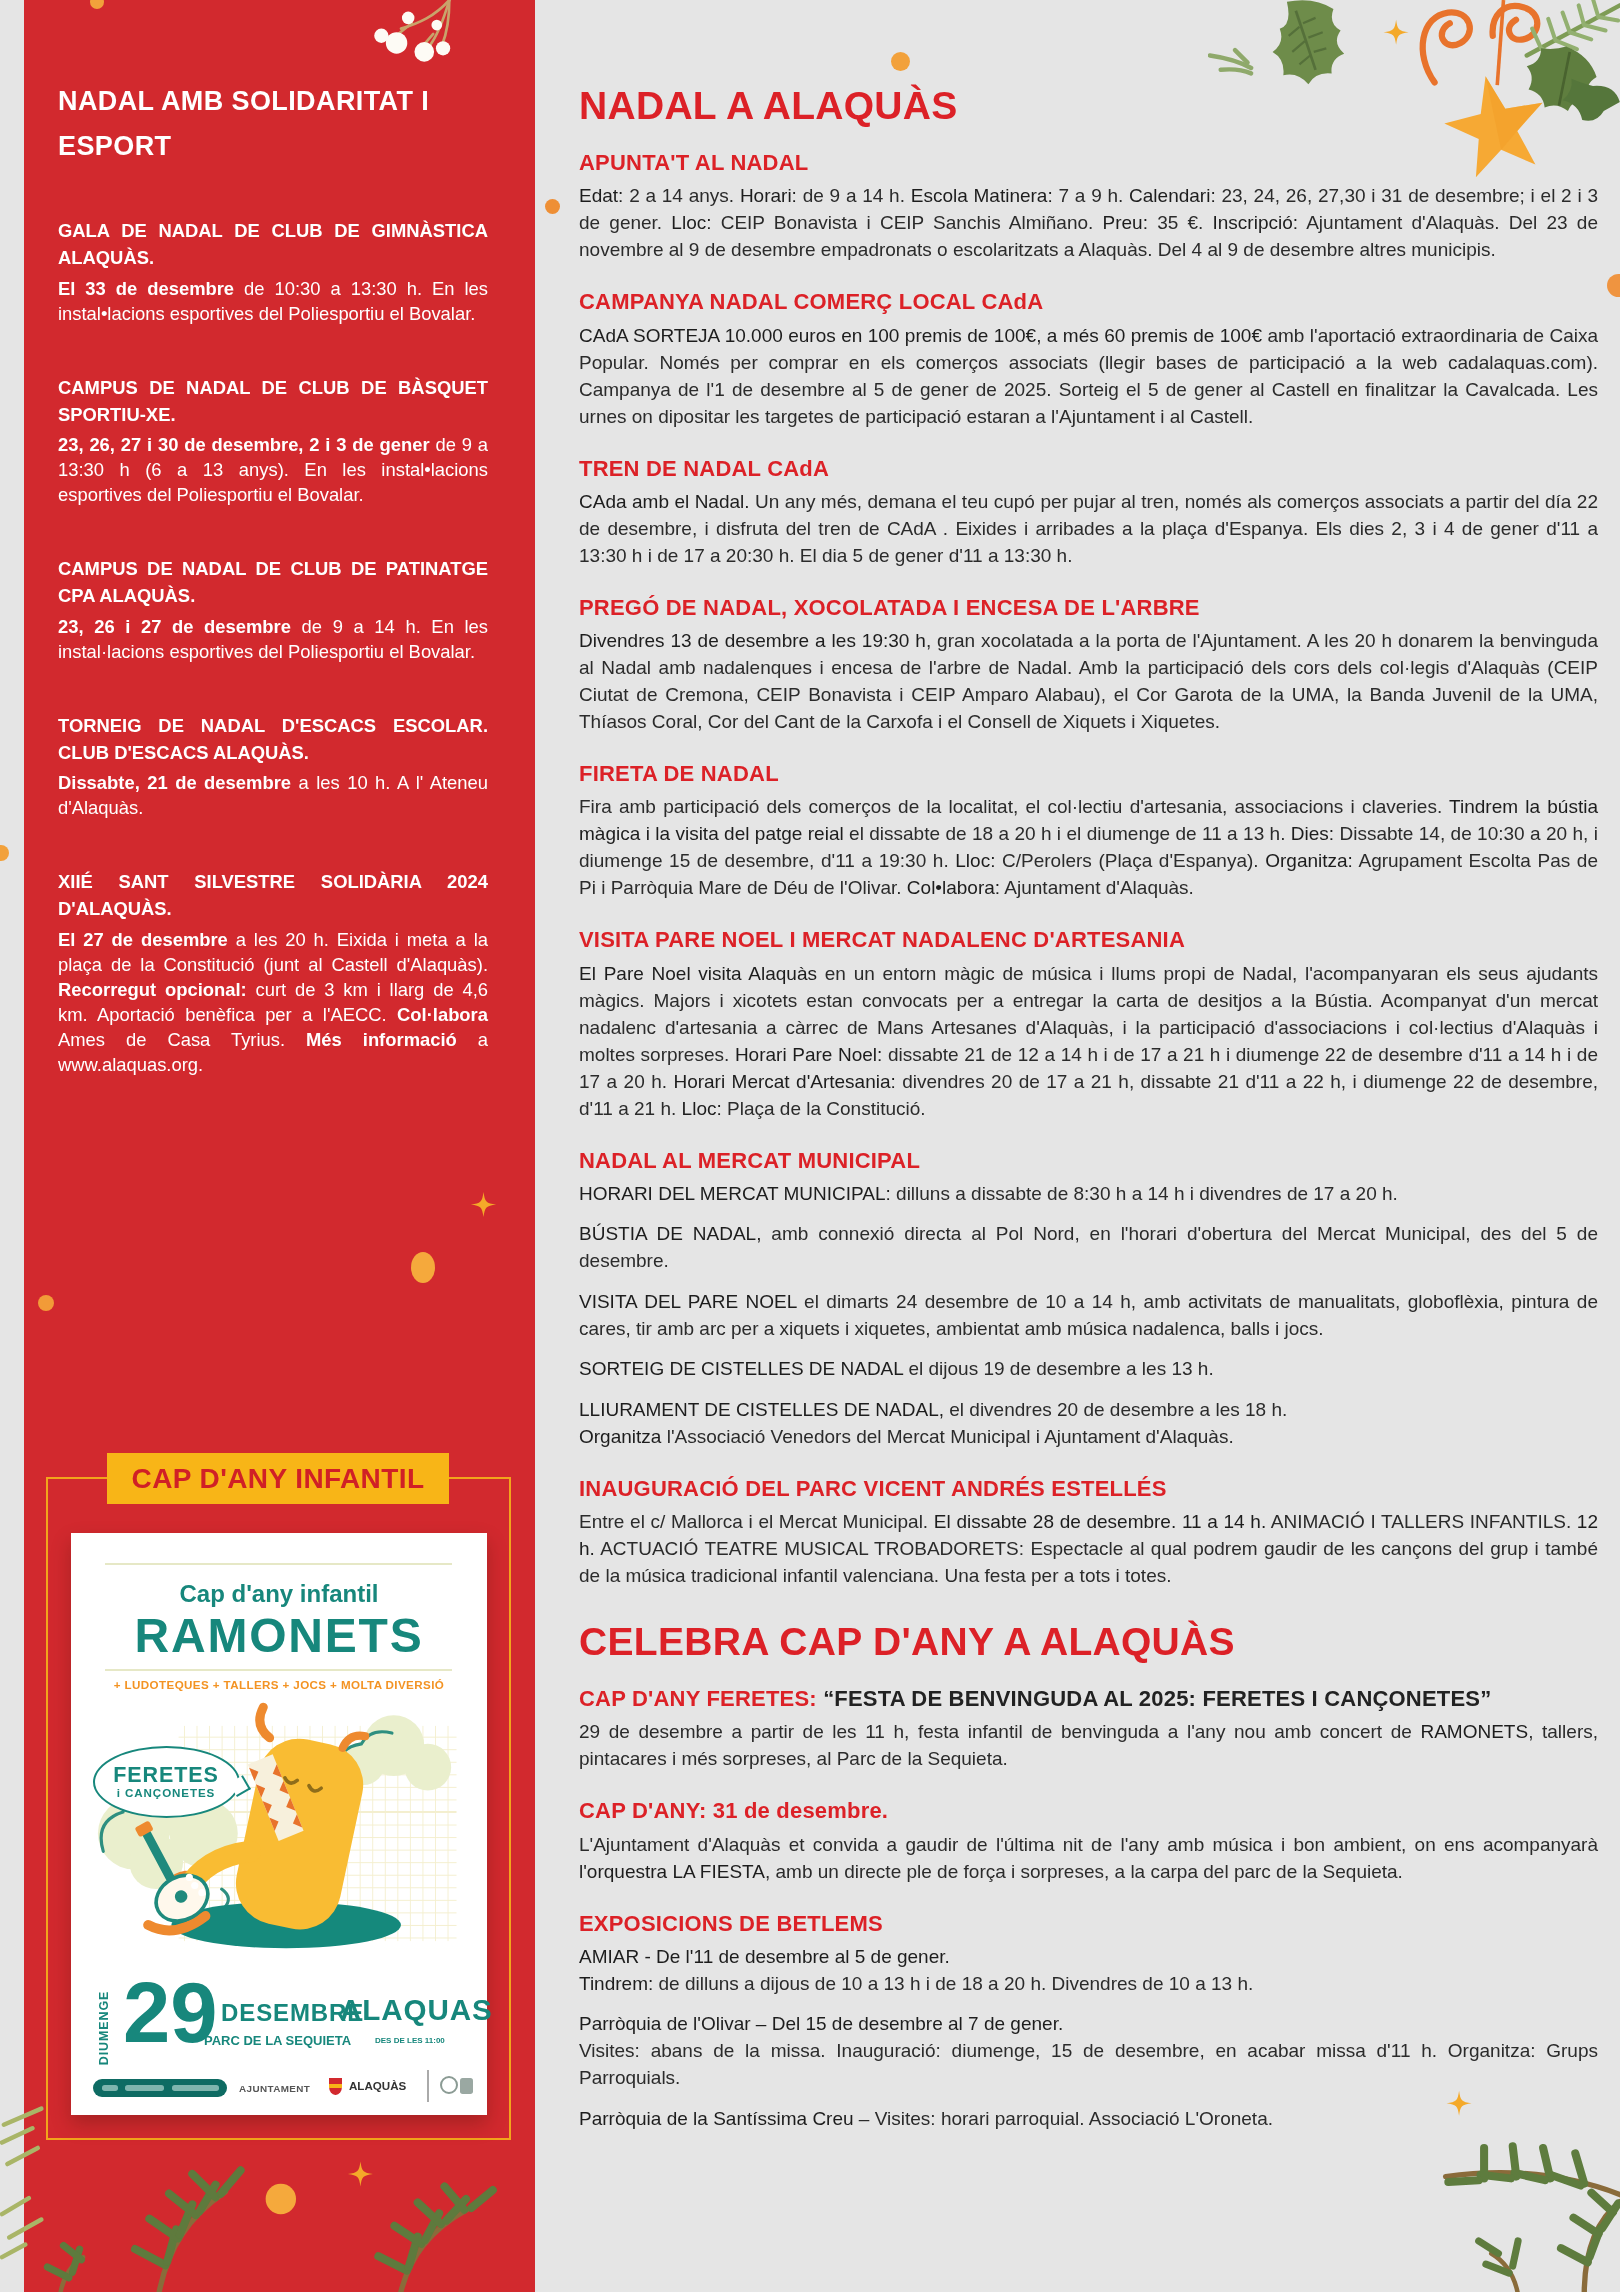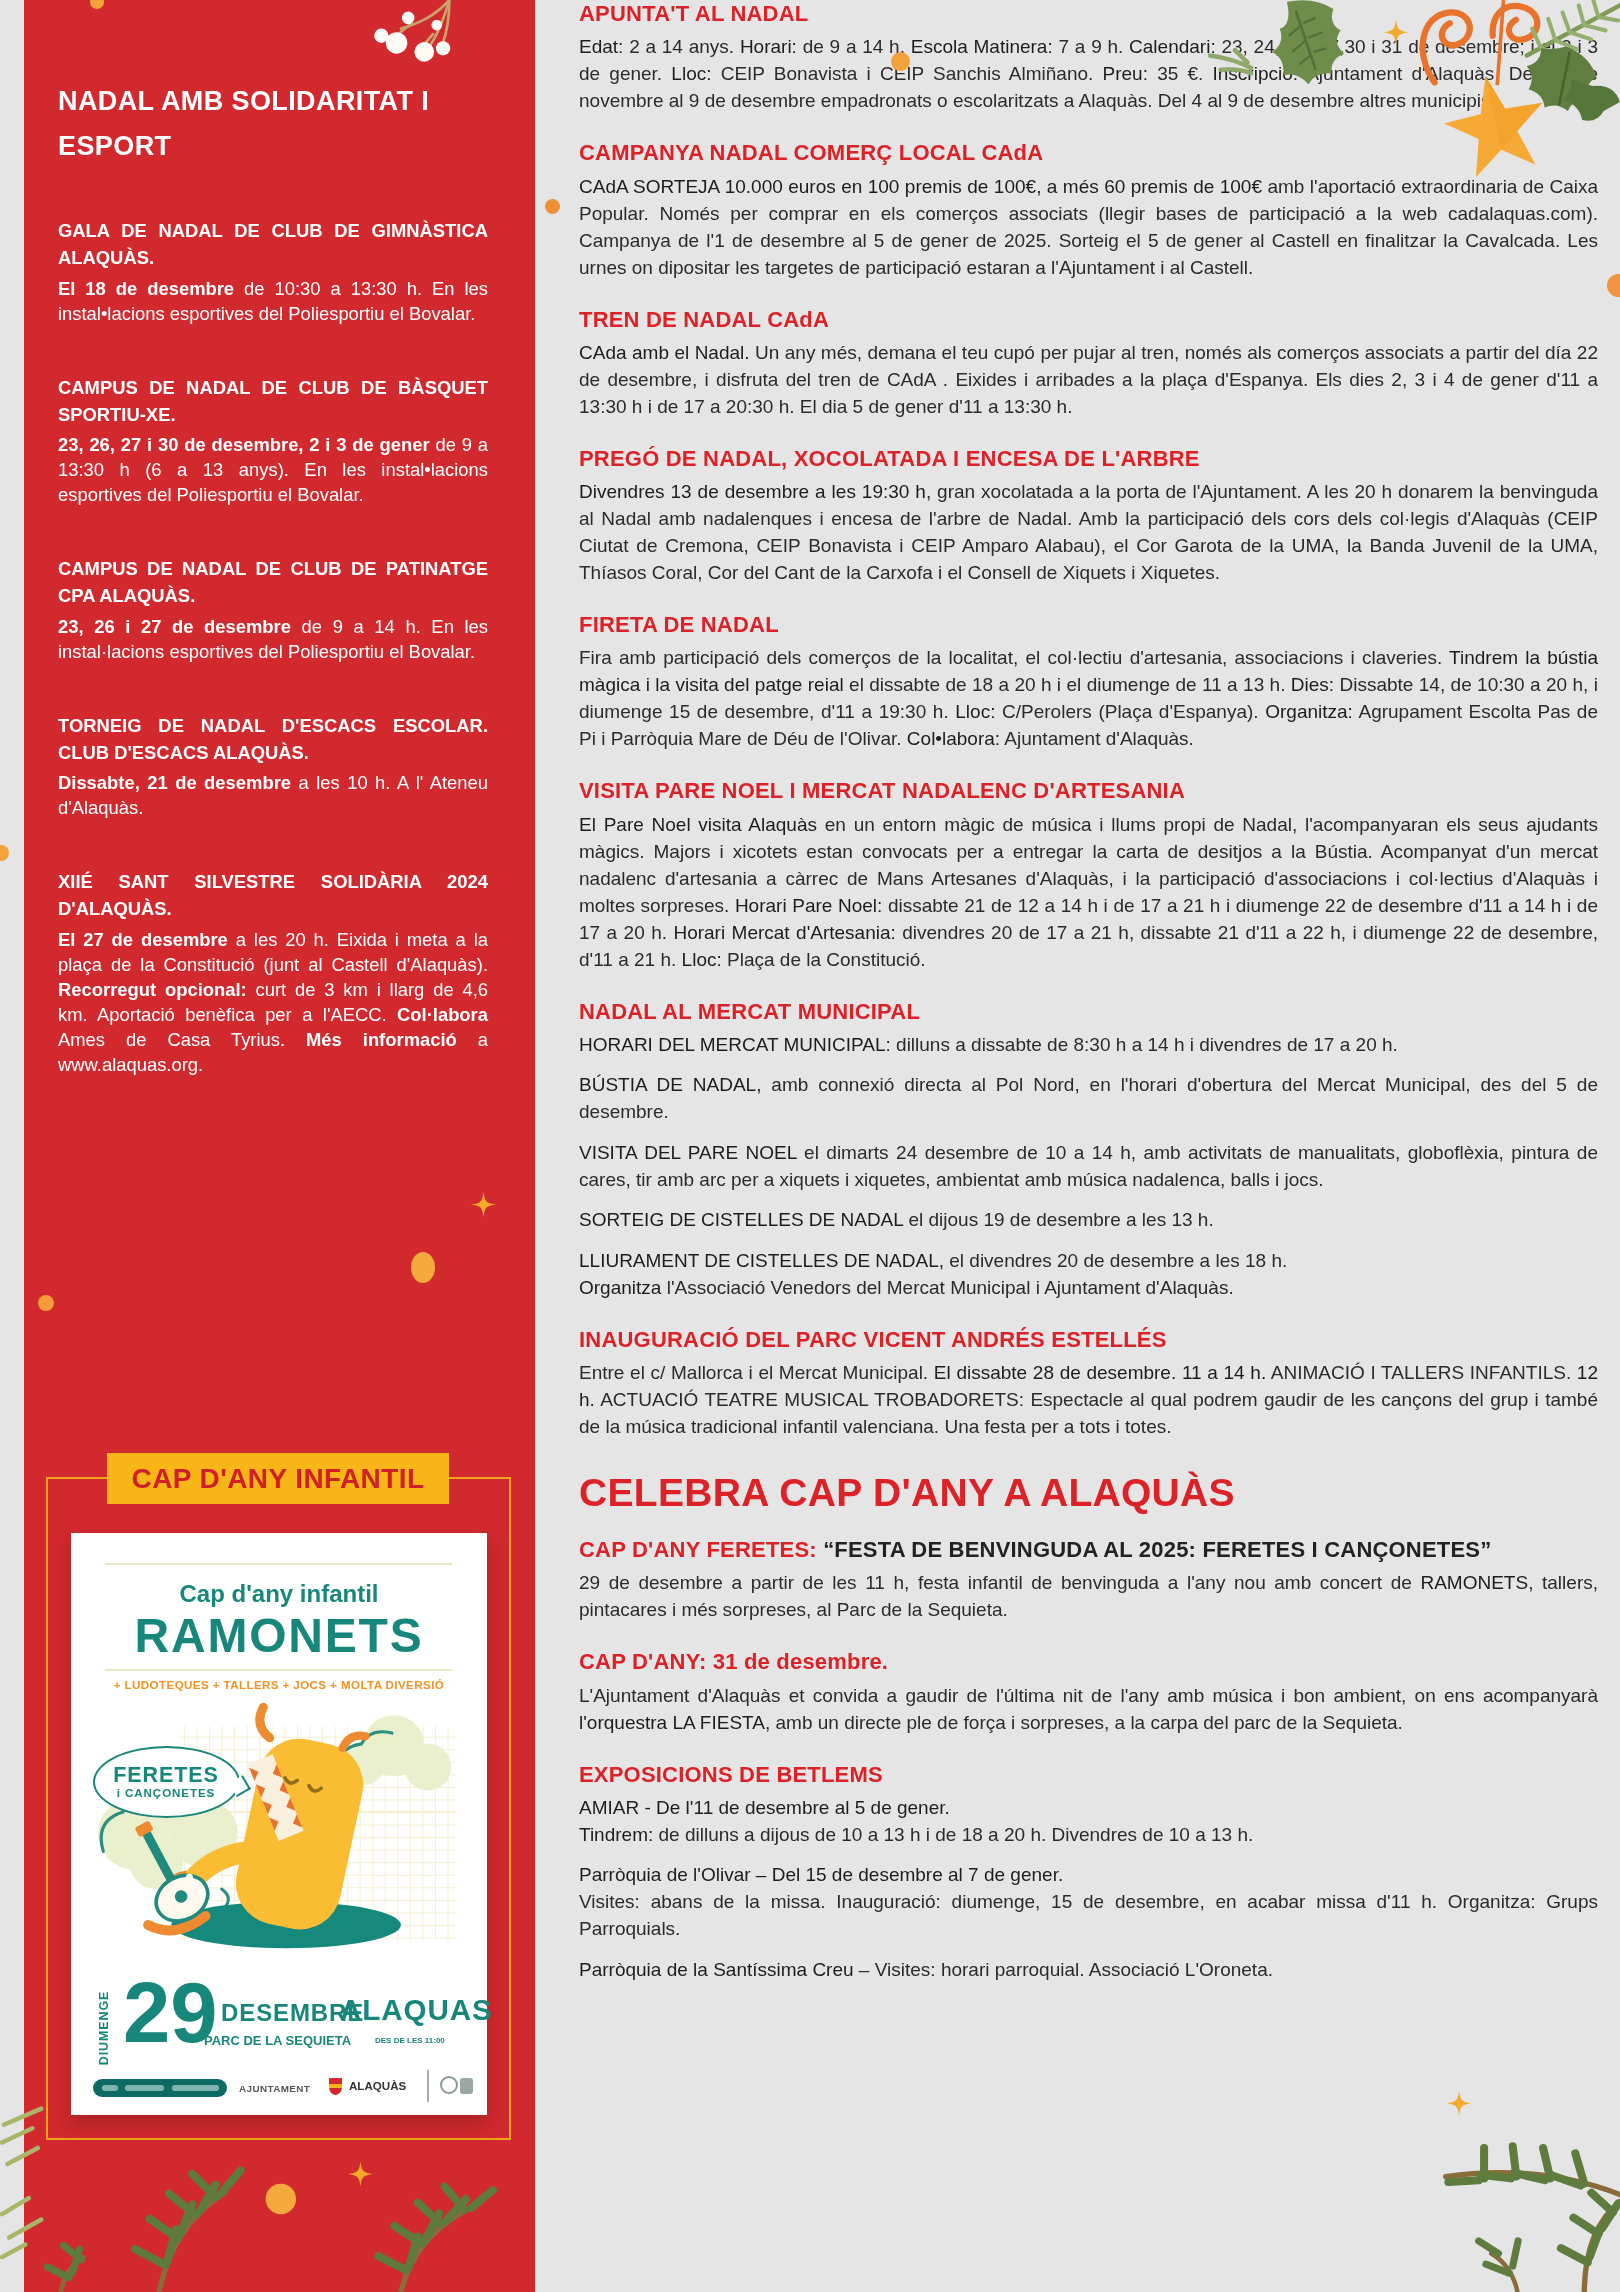--- a/index.html
+++ b/index.html
@@ -77,21 +77,21 @@
 <body>
 
 <div id="page">
 
   <div id="sidebar">
     <div class="sb-inner">
       <h2 class="sb-title">NADAL AMB SOLIDARITAT I ESPORT</h2>
       <div>
           <div class="sb-event">
             <div class="event-heading">GALA DE NADAL DE CLUB DE GIMNÀSTICA ALAQUÀS.</div>
-            <div class="event-body"><span class="b">El 18 de desembre</span><span> de 10:30 a 13:30 h. En les instal•lacions esportives del Poliesportiu el Bovalar.</span></div>
+            <div class="event-body"><span class="b">El 33 de desembre</span><span> de 10:30 a 13:30 h. En les instal•lacions esportives del Poliesportiu el Bovalar.</span></div>
           </div>
           <div class="sb-event">
             <div class="event-heading">CAMPUS DE NADAL DE CLUB DE BÀSQUET SPORTIU-XE.</div>
             <div class="event-body"><span class="b">23, 26, 27 i 30 de desembre, 2 i 3 de gener</span><span> de 9 a 13:30 h (6 a 13 anys). En les instal•lacions esportives del Poliesportiu el Bovalar.</span></div>
           </div>
           <div class="sb-event">
             <div class="event-heading">CAMPUS DE NADAL DE CLUB DE PATINATGE CPA ALAQUÀS.</div>
             <div class="event-body"><span class="b">23, 26 i 27 de desembre</span><span> de 9 a 14 h. En les instal·lacions esportives del Poliesportiu el Bovalar.</span></div>
           </div>
           <div class="sb-event">
@@ -262,20 +262,21 @@
       <path d="M4,22 L46,4"></path>
         <path d="M2,42 L36,26"></path>
         <path d="M8,66 L42,48"></path>
       <path d="M2,122 L32,104"></path>
         <path d="M10,148 L46,128"></path>
         <path d="M2,170 L28,156"></path>
     </g>
   </svg>
 
   <div id="main">
+    <h1 class="m-title">NADAL A ALAQUÀS</h1>
     <div>
         <section class="m-section">
           <h3 class="m-head"><span>APUNTA'T AL NADAL</span></h3>
           <p class="m-p"><span class="b">Edat:</span><span> 2 a 14 anys. </span><span class="b">Horari:</span><span> de 9 a 14 h. </span><span class="b">Escola Matinera:</span><span> 7 a 9 h. </span><span class="b">Calendari:</span><span> 23, 24, 26, 27,30 i 31 de desembre; i el 2 i 3 de gener. </span><span class="b">Lloc:</span><span> CEIP Bonavista i CEIP Sanchis Almiñano. </span><span class="b">Preu:</span><span> 35 €. </span><span class="b">Inscripció:</span><span> Ajuntament d'Alaquàs. Del 23 de novembre al 9 de desembre empadronats o escolaritzats a Alaquàs. Del 4 al 9 de desembre altres municipis.</span></p>
         </section>
         <section class="m-section">
           <h3 class="m-head"><span>CAMPANYA NADAL COMERÇ LOCAL CAdA</span></h3>
           <p class="m-p"><span class="b">CAdA SORTEJA 10.000 euros en 100 premis de 100€, a més 60 premis de 100€</span><span> amb l'aportació extraordinaria de Caixa Popular. Només per comprar en els comerços associats (llegir bases de participació a la web cadalaquas.com). Campanya de l'1 de desembre al 5 de gener de 2025. Sorteig el 5 de gener al Castell en finalitzar la Cavalcada. Les urnes on dipositar les targetes de participació estaran a l'Ajuntament i al Castell.</span></p>
         </section>
         <section class="m-section">

